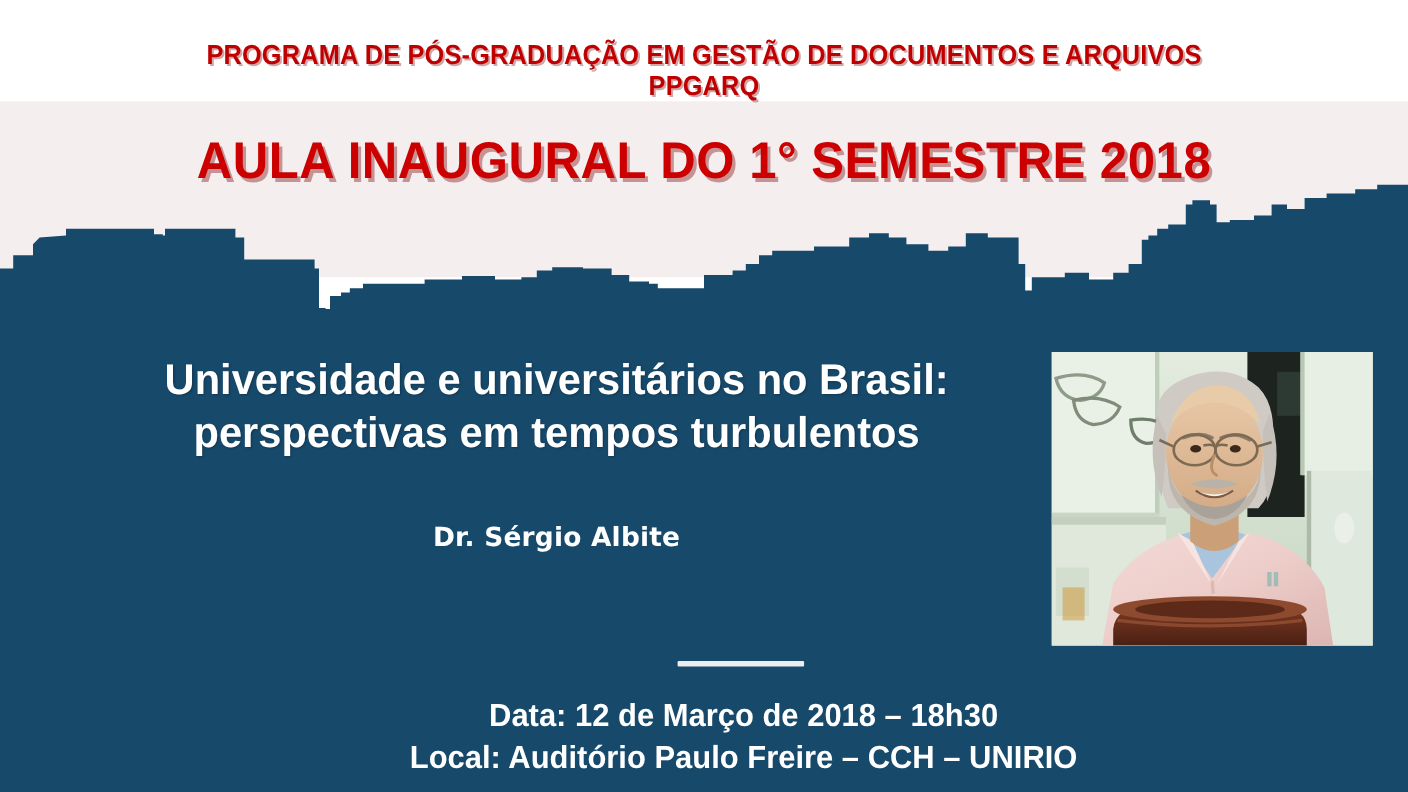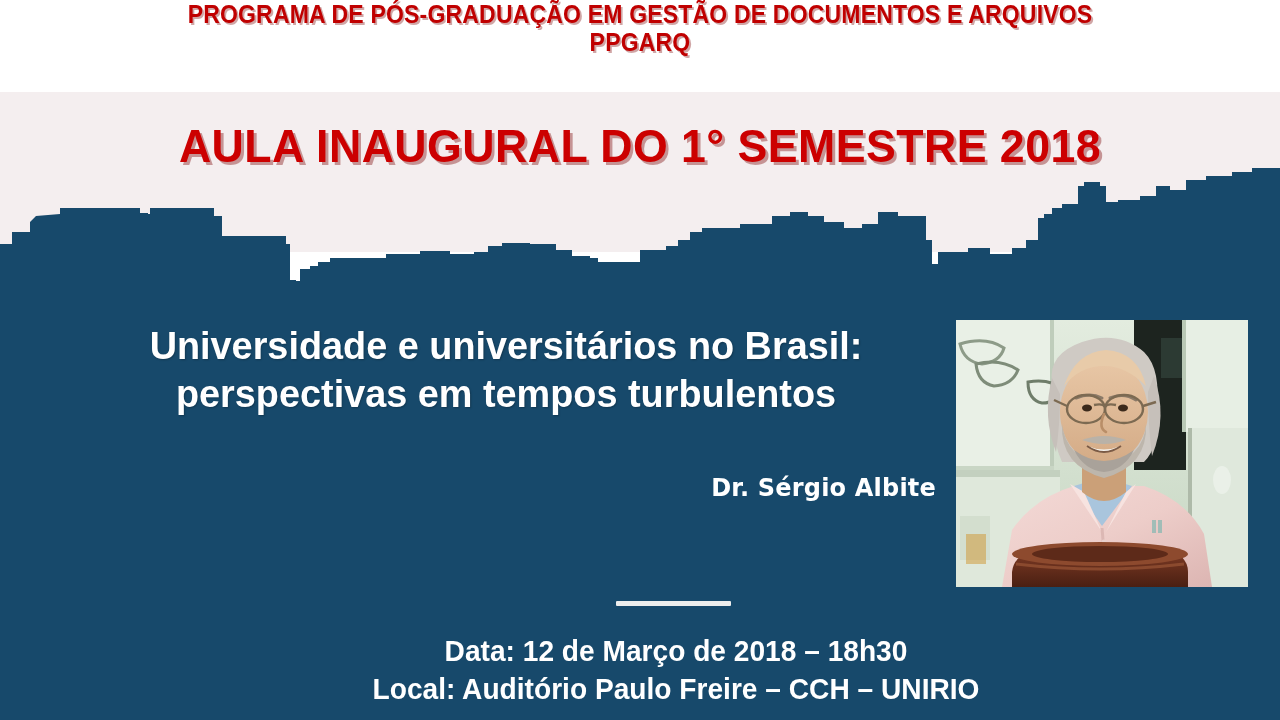--- a/index.html
+++ b/index.html
@@ -19,21 +19,21 @@
   }
 
   
   .header-strip {
     position: absolute;
     left: 0; top: 0;
     width: 1280px;
     height: 92px;
     background: #ffffff;
     display: flex;
-    align-items: flex-start;
+    align-items: flex-end;
     justify-content: center;
     z-index: 5;
   }
   .program-title {
     width: 1180px;
     text-align: center;
     font-family: "Liberation Sans Narrow", "Liberation Sans", sans-serif;
     font-weight: bold;
     font-size: 25px;
     line-height: 1.12;
@@ -108,21 +108,21 @@
     transform: scaleX(0.97);
     white-space: pre-line;
     text-shadow: 1px 1px 2px rgba(0,0,0,0.25);
   }
 
   .speaker {
     position: absolute;
     left: 40px;
     top: 474px;
     width: 860px;
-    text-align: right;
+    text-align: center;
     color: #ffffff;
     font-family: "DejaVu Sans", sans-serif;
     font-weight: bold;
     font-size: 24px;
     letter-spacing: 0.2px;
   }
 
   .divider {
     position: absolute;
     left: 580px;

